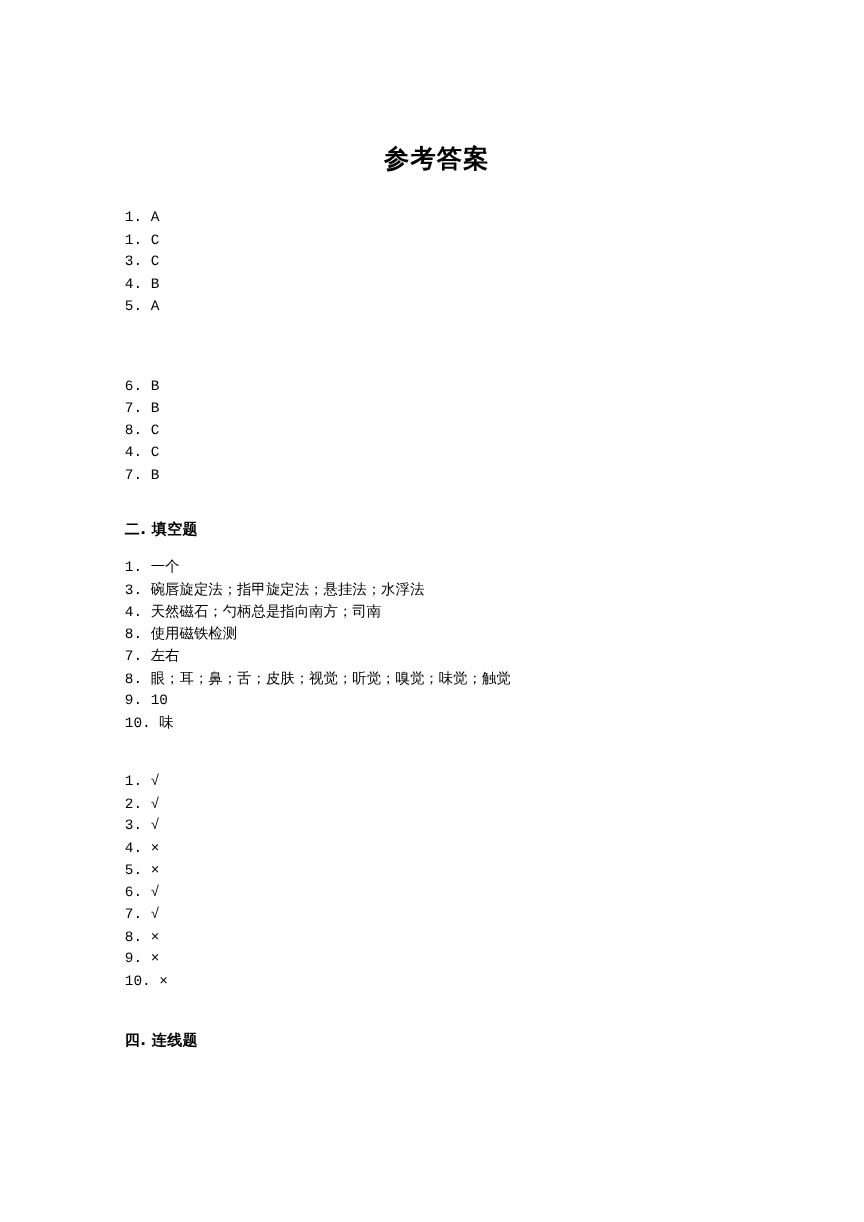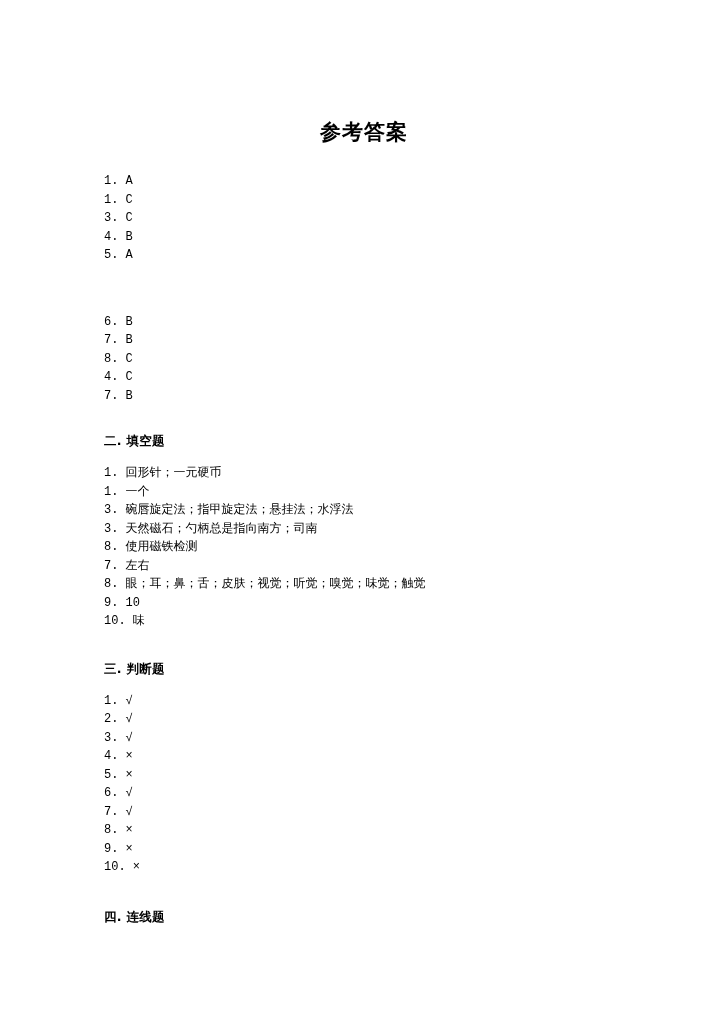--- a/index.html
+++ b/index.html
@@ -93,36 +93,34 @@
       <li>4. C</li>
       <li>7. B</li>
     </ul>
   </div>
 
   <div class="spacer-sm"></div>
 
   <div class="section sec-fill">
     <div class="section-heading">二. 填空题</div>
     <ul class="answer-list">
-      <li class="cjk">1. 回形针；一元硬币</li>
       <li class="cjk">1. 一个</li>
       <li class="cjk">3. 碗唇旋定法；指甲旋定法；悬挂法；水浮法</li>
-      <li class="cjk">3. 天然磁石；勺柄总是指向南方；司南</li>
+      <li class="cjk">4. 天然磁石；勺柄总是指向南方；司南</li>
       <li class="cjk">8. 使用磁铁检测</li>
       <li class="cjk">7. 左右</li>
       <li class="cjk">8. 眼；耳；鼻；舌；皮肤；视觉；听觉；嗅觉；味觉；触觉</li>
       <li class="cjk">9. 10</li>
       <li class="cjk">10. 味</li>
     </ul>
   </div>
 
   <div class="spacer-sm"></div>
 
   <div class="section sec-judge">
-    <div class="section-heading">三. 判断题</div>
     <ul class="answer-list">
       <li>1. √</li>
       <li>2. √</li>
       <li>3. √</li>
       <li>4. ×</li>
       <li>5. ×</li>
       <li>6. √</li>
       <li>7. √</li>
       <li>8. ×</li>
       <li>9. ×</li>

